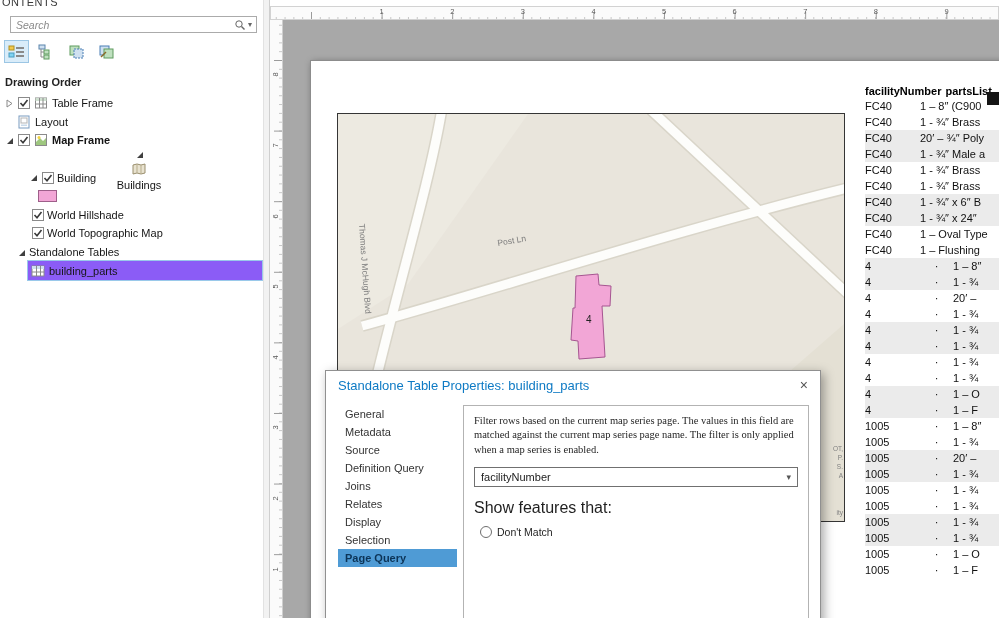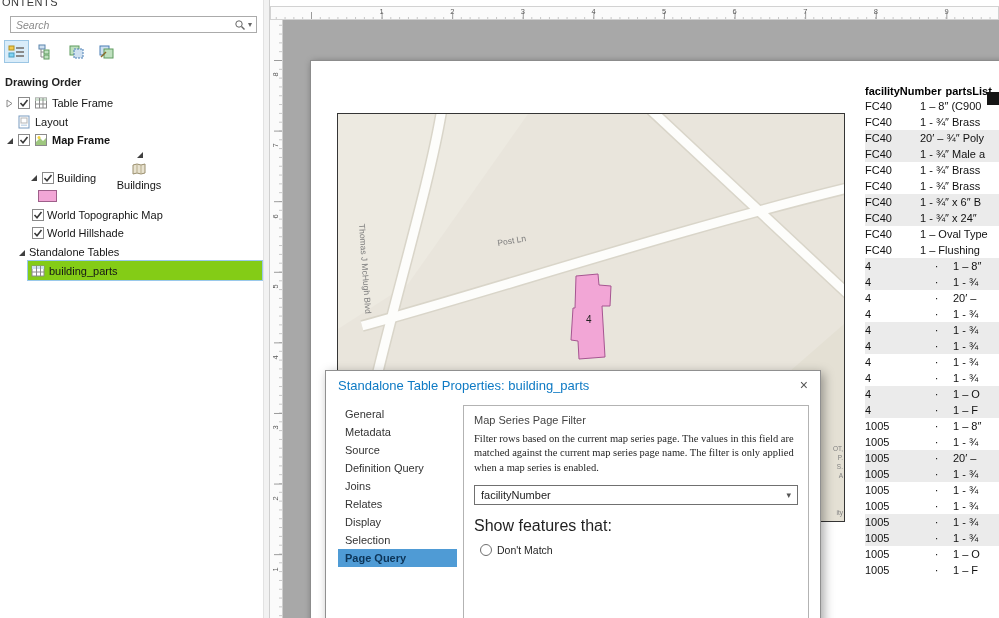--- a/index.html
+++ b/index.html
@@ -12,21 +12,21 @@
   .search { position:absolute; left:10px; top:16px; width:247px; height:17px; border:1px solid #ababab; display:flex; align-items:center; background:#fff; }
   .search-ph { flex:1; font-size:10.5px; font-style:italic; color:#8a8a8a; padding-left:5px; }
   .search-icons { display:flex; align-items:center; gap:2px; padding-right:4px; color:#555; }
   .search-icons .caret { font-size:8px; color:#666; }
   .tb-row { position:absolute; left:4px; top:40px; display:flex; gap:5px; }
   .tb-icon { width:25px; height:23px; display:flex; align-items:center; justify-content:center; border:1px solid transparent; }
   .tb-icon.sel { background:#d9ecf9; border-color:#9cc6e4; }
   .do-label { position:absolute; left:5px; top:76px; font-size:11px; font-weight:bold; color:#222; }
   #tree { position:absolute; left:0; top:94px; right:1px; }
   .tree-row { height:18.6px; display:flex; align-items:center; gap:3px; font-size:11px; color:#151515; white-space:nowrap; }
-  .tree-row.sel { background:#84cc16; outline:1px solid #9ac9ea; }
+  .tree-row.sel { background:#8b5cf6; outline:1px solid #9ac9ea; }
   .tree-row .bold { font-weight:bold; }
   .t-exp { width:10px; display:flex; justify-content:center; }
   .t-chk { width:13px; display:flex; justify-content:center; }
   .t-ico { width:16px; display:flex; justify-content:center; }
   .swatch { width:19px; height:12px; border:1px solid #9e5f8a; }
 
   .divider { position:absolute; left:263px; top:0; width:7px; height:618px; background:#f2f2f2; border-left:1px solid #e2e2e2; border-right:1px solid #cfcfcf; }
 
   
   .layoutview { position:absolute; left:270px; top:0; width:729px; height:618px; background:#fff; overflow:hidden; }
@@ -208,30 +208,30 @@
         <div class="tree-row" style="padding-left: 38px;">
           <div class="swatch" style="background: rgb(242, 166, 214);"></div>
         </div>
         <div class="tree-row" style="padding-left: 31px;">
           <span class="t-chk">
             <svg width="12" height="12" viewBox="0 0 12 12">
               <rect x="0.5" y="0.5" width="11" height="11" fill="#fff" stroke="#8a8a8a"></rect>
               <polyline points="2.5,6 5,8.7 9.5,3" fill="none" stroke="#3a3a3a" stroke-width="1.6"></polyline>
             </svg>
           </span>
-          <span>World Topographic Map</span>
+          <span>World Hillshade</span>
         </div>
         <div class="tree-row" style="padding-left: 31px;">
           <span class="t-chk">
             <svg width="12" height="12" viewBox="0 0 12 12">
               <rect x="0.5" y="0.5" width="11" height="11" fill="#fff" stroke="#8a8a8a"></rect>
               <polyline points="2.5,6 5,8.7 9.5,3" fill="none" stroke="#3a3a3a" stroke-width="1.6"></polyline>
             </svg>
           </span>
-          <span>World Hillshade</span>
+          <span>World Topographic Map</span>
         </div>
         <div class="tree-row" style="padding-left: 16px;">
           <span class="t-exp">
             <svg width="9" height="9" viewBox="0 0 9 9">
               <polygon points="8,2 8,8 2,8" fill="#404040"></polygon>
             </svg>
           </span>
           <span>Standalone Tables</span>
         </div>
         <div class="tree-row sel" style="margin-left: 28px; padding-left: 2px;">
@@ -462,21 +462,20 @@
         <div class="nav-item">Metadata</div>
         <div class="nav-item">Source</div>
         <div class="nav-item">Definition Query</div>
         <div class="nav-item">Joins</div>
         <div class="nav-item">Relates</div>
         <div class="nav-item">Display</div>
         <div class="nav-item">Selection</div>
         <div class="nav-item sel">Page Query</div>
       </div>
     <div class="dlg-content">
-      <div class="dlg-h">Map Series Page Filter</div>
       <div class="dlg-desc">Filter rows based on the current map series page. The values in this field are matched against the current map series page name. The filter is only applied when a map series is enabled.</div>
       <div class="combo">
         <span>facilityNumber</span>
         <span class="caret">▾</span>
       </div>
       <div class="show-label">Show features that:</div>
       <div id="radios">
           <div class="radio-row">
             <span class="radio"></span>
             <span>Don't Match</span>

